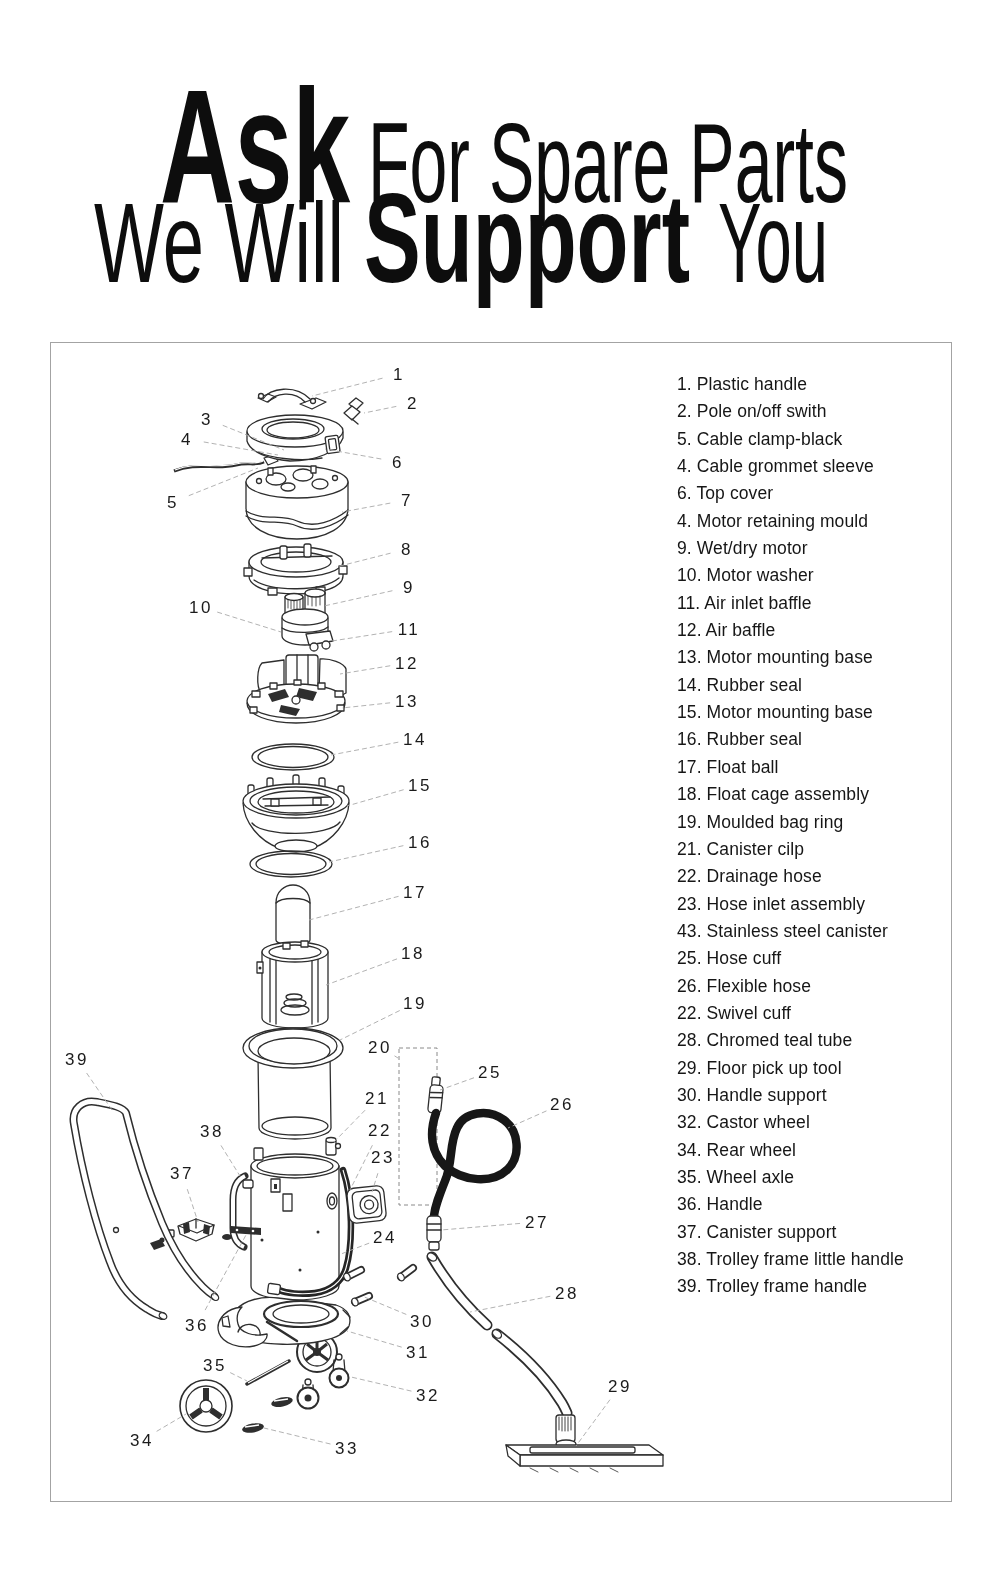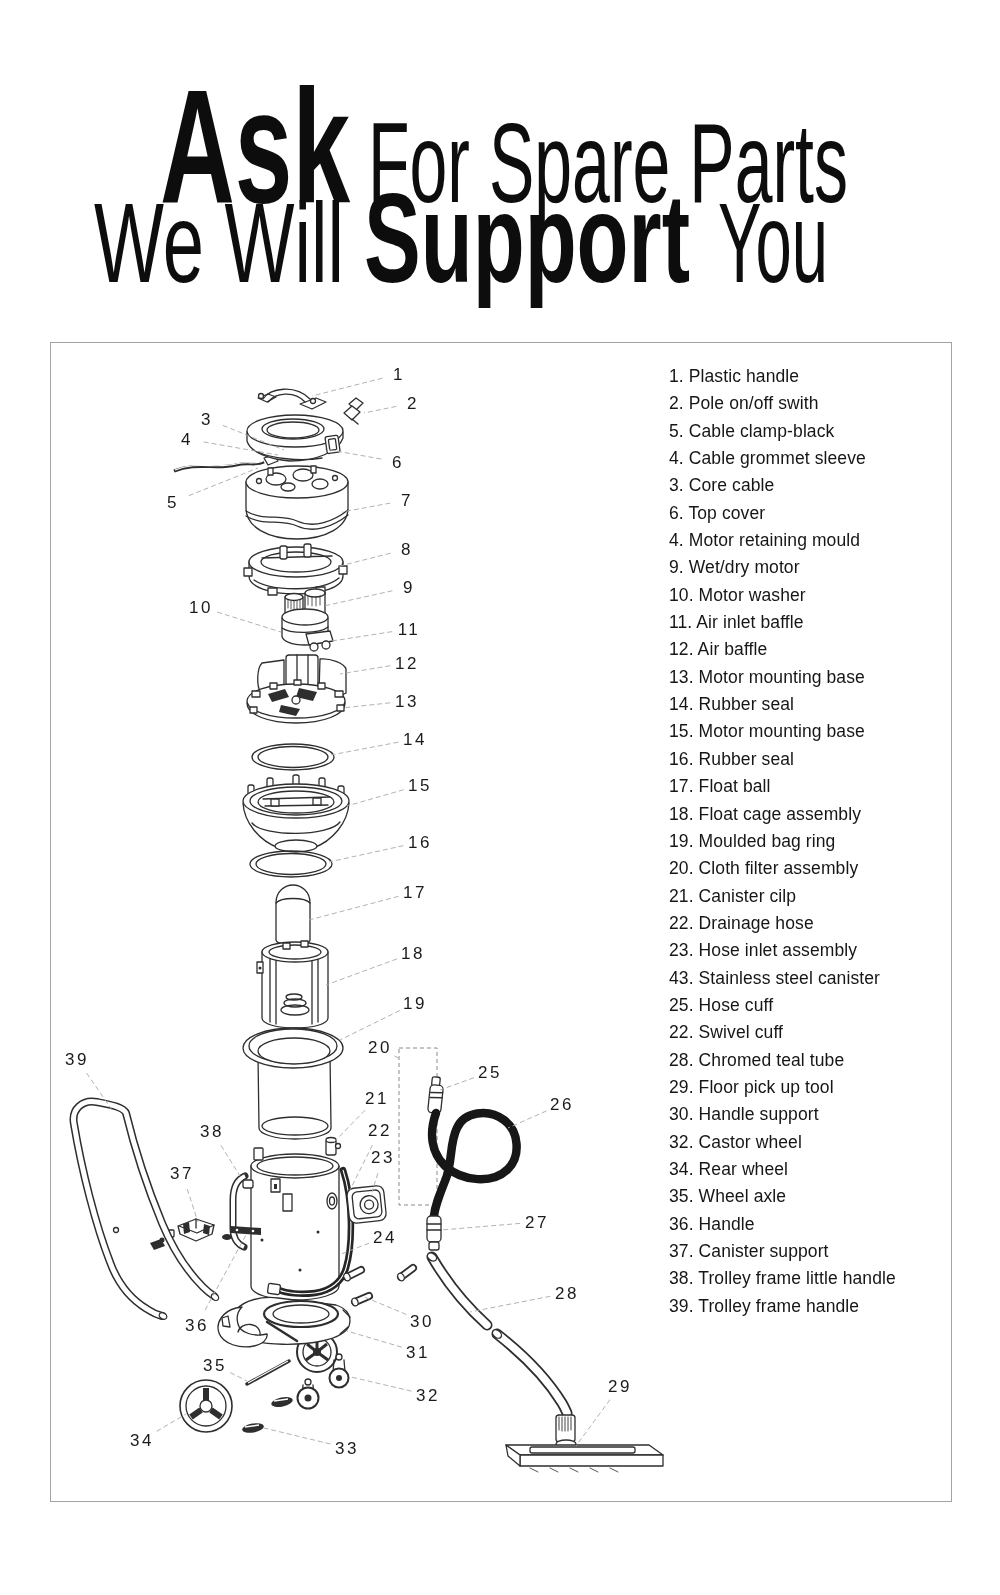--- a/index.html
+++ b/index.html
@@ -4,21 +4,21 @@
 <style>
   html,body{margin:0;padding:0;background:#ffffff;}
   body{width:1000px;height:1595px;position:relative;font-family:"Liberation Sans",sans-serif;overflow:hidden;}
   #title-svg{position:absolute;left:0;top:0;width:1000px;height:330px;}
   #title-svg text{fill:#0d0d0d;}
   .diagram-box{position:absolute;left:50px;top:342px;width:900px;height:1158px;border:1px solid #a3a3a3;background:#ffffff;}
   #diagram-svg{position:absolute;left:50px;top:342px;width:902px;height:1160px;}
   .ln{fill:none;stroke:#2e2e2e;stroke-width:1.3;stroke-linecap:round;stroke-linejoin:round;}
   .wh{fill:#ffffff;stroke:#2e2e2e;stroke-width:1.3;stroke-linejoin:round;}
   .dk{fill:#2e2e2e;stroke:none;}
-  .parts-list{position:absolute;left:669px;top:363px;width:280px;margin:0;padding:0;list-style:none;
+  .parts-list{position:absolute;left:669px;top:363px;width:280px;margin:8px;padding:0;list-style:none;
               font-size:17.5px;line-height:27.35px;color:#161616;letter-spacing:0.1px;}
   .callout-num{font-family:"Liberation Sans",sans-serif;font-size:17px;font-weight:400;fill:#1b1b1b;letter-spacing:2.5px;}
   .leader{stroke:#a9a9a9;stroke-width:0.9;stroke-dasharray:5 3;fill:none;}
 </style>
 </head>
 <body>
 
 <svg id="title-svg" viewBox="0 0 1000 330">
   <text x="160" y="202" font-size="162" font-weight="800" textLength="190" lengthAdjust="spacingAndGlyphs">Ask</text>
   <text x="368" y="202" font-size="113" font-weight="400" textLength="480" lengthAdjust="spacingAndGlyphs">For Spare Parts</text>
@@ -420,40 +420,39 @@
       <line x1="86.61932244751104" y1="1073.0167269949447" x2="112" y2="1110" class="leader"></line>
       <text x="77" y="1065" text-anchor="middle" class="callout-num">39</text>
     </g>
 </svg>
 
 <ol class="parts-list" id="parts-list">
     <li>1. Plastic handle</li>
     <li>2. Pole on/off swith</li>
     <li>5. Cable clamp-black</li>
     <li>4. Cable grommet sleeve</li>
-    <li>3. Core cable</li>
     <li>6. Top cover</li>
     <li>4. Motor retaining mould</li>
     <li>9. Wet/dry motor</li>
     <li>10. Motor washer</li>
     <li>11. Air inlet baffle</li>
     <li>12. Air baffle</li>
     <li>13. Motor mounting base</li>
     <li>14. Rubber seal</li>
     <li>15. Motor mounting base</li>
     <li>16. Rubber seal</li>
     <li>17. Float ball</li>
     <li>18. Float cage assembly</li>
     <li>19. Moulded bag ring</li>
-    <li>20. Cloth filter assembly</li>
     <li>21. Canister cilp</li>
     <li>22. Drainage hose</li>
     <li>23. Hose inlet assembly</li>
     <li>43. Stainless steel canister</li>
     <li>25. Hose cuff</li>
+    <li>26. Flexible hose</li>
     <li>22. Swivel cuff</li>
     <li>28. Chromed teal tube</li>
     <li>29. Floor pick up tool</li>
     <li>30. Handle support</li>
     <li>32. Castor wheel</li>
     <li>34. Rear wheel</li>
     <li>35. Wheel axle</li>
     <li>36. Handle</li>
     <li>37. Canister support</li>
     <li>38. Trolley frame little handle</li>

